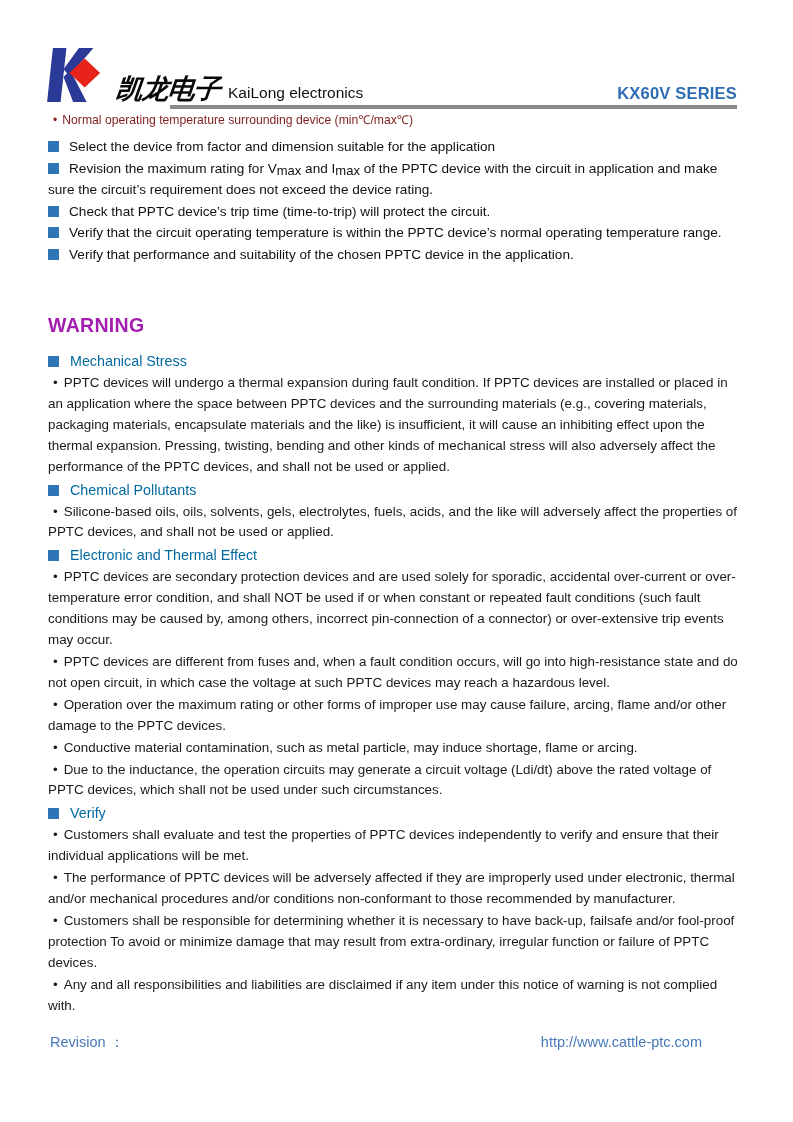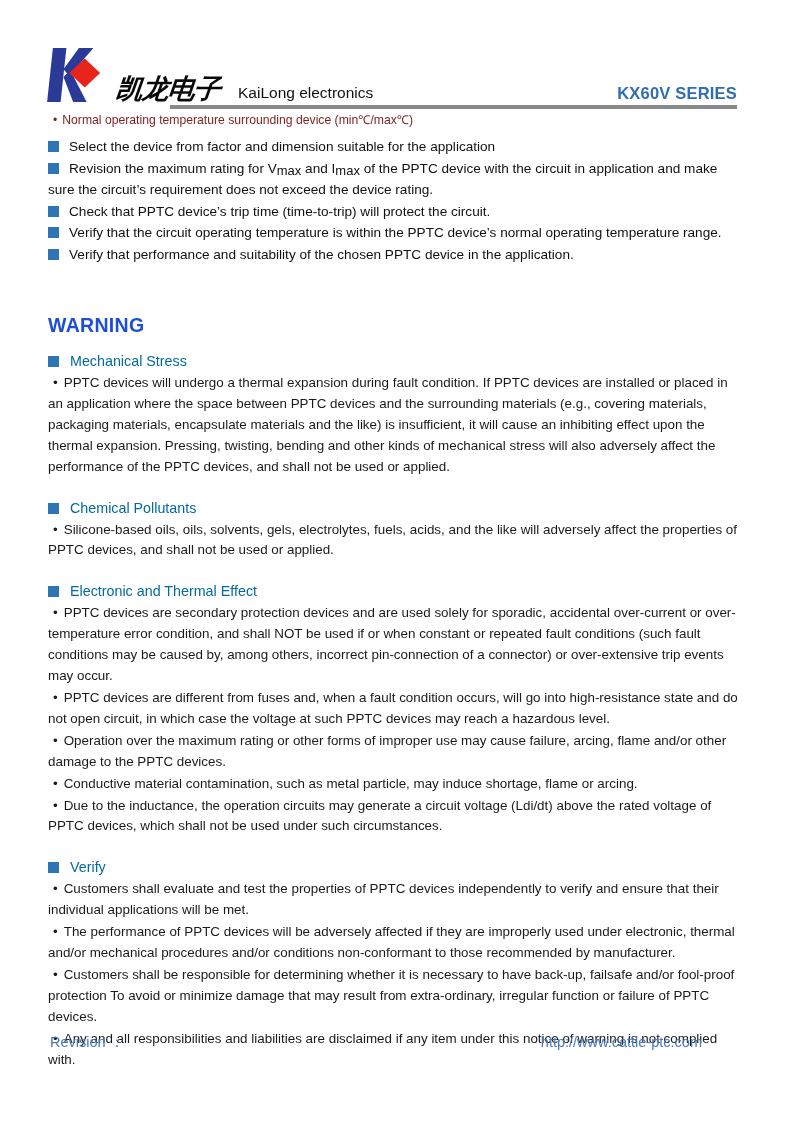--- a/index.html
+++ b/index.html
@@ -20,21 +20,21 @@
   .logo-block { display:flex; align-items:flex-end; }
   .logo-svg { width:62px; height:54px; display:block; }
   .logo-cn {
     font-family:"DejaVu Serif", serif;
     font-weight:bold; font-style:italic;
     font-size:27px; color:#090909;
     margin-left:8px; line-height:1; letter-spacing:-1px;
     transform:skewX(-6deg);
   }
   .logo-en {
-    font-size:15.5px; color:#111; margin-left:18px; line-height:1.15;
+    font-size:15.5px; color:#111; margin-left:8px; line-height:1.15;
   }
   .series {
     font-size:16.5px; font-weight:bold; color:#2f6db3; line-height:1.1;
     letter-spacing:0.2px;
   }
   .header-rule {
     height:4px; background:#898989;
     margin:3px 56px 0 170px;
   }
   
@@ -51,28 +51,28 @@
   }
   .sq {
     display:inline-block; width:11px; height:11px;
     background:#2e75b6; margin-right:10px;
   }
   .check-item .sq { vertical-align:-1px; }
   sub.mx { font-size:13px; vertical-align:-2px; line-height:0; }
   
   .warning-title {
     margin:48px 0 0 0;
-    font-size:19.5px; font-weight:bold; color:#1d4ed8;
+    font-size:19.5px; font-weight:bold; color:#a21caf;
     line-height:24px; letter-spacing:0.3px;
   }
   .section-heading {
     margin-top:14px;
     font-size:14.3px; line-height:21px; color:#0369a1;
   }
-  .section-heading.tight { margin-top:20px; }
+  .section-heading.tight { margin-top:2px; }
   .section-heading .sq { vertical-align:-1px; margin-right:11px; }
   .para {
     font-size:13.4px; line-height:20.9px; color:#1a1a1a;
     text-indent:5px; margin:1px 0 1px 0;
   }
   .para .dot { margin-right:6px; }
   
   .footer {
     position:absolute; left:50px; right:91px; top:1033px;
     display:flex; justify-content:space-between; align-items:baseline;

